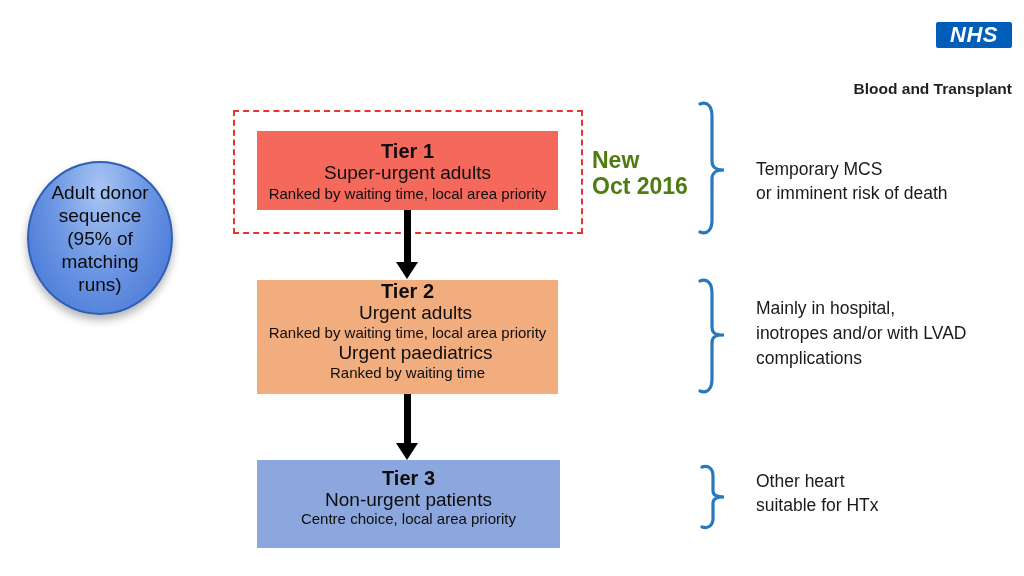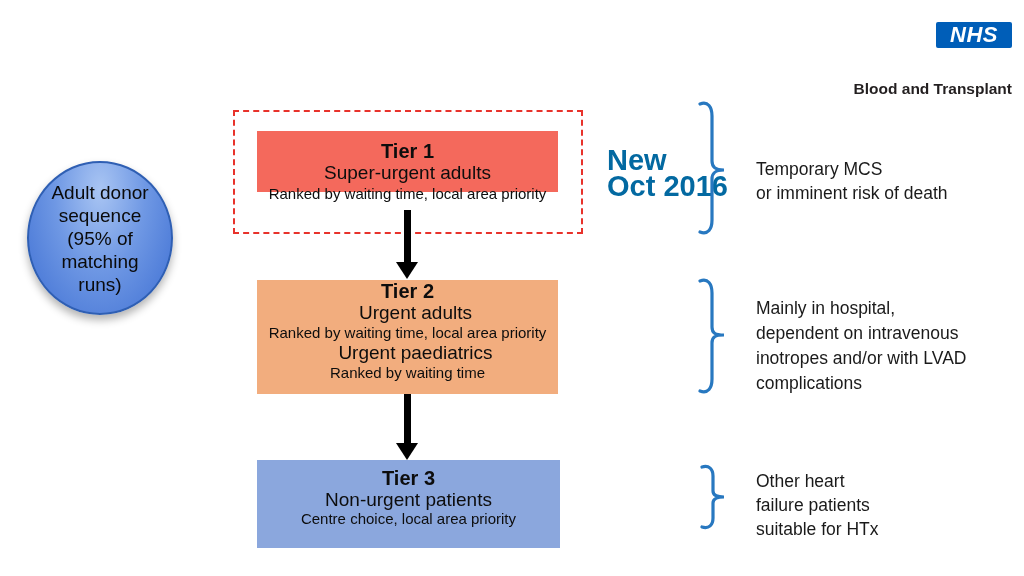--- a/index.html
+++ b/index.html
@@ -23,35 +23,35 @@
     font-size:19px;line-height:23px;color:#0a0a0a;}
 
   
   .dashed-rect{position:absolute;left:233px;top:110px;width:350px;height:124px;border:2.5px dashed #e8322b;box-sizing:border-box;}
 
   
   .tier{position:absolute;left:257px;width:301px;text-align:center;color:#0d0d0d;box-sizing:border-box;}
   .tier-title{font-weight:bold;font-size:20px;}
   .tier-sub{font-size:19px;}
   .tier-detail{font-size:15px;}
-  .tier1{top:131px;height:61px;background:#f4695c;padding-top:9px;}
+  .tier1{top:131px;height:79px;background:#f4695c;padding-top:9px;}
   .tier1 .tier-title{line-height:22px;}
   .tier1 .tier-sub{line-height:22px;}
   .tier1 .tier-detail{line-height:19px;}
   .tier2{top:280px;height:114px;background:#f2ad7e;padding-top:0;}
   .tier2 .tier-title{line-height:22px;}
   .tier2 .tier-sub{line-height:21px;margin-left:16px;}
   .tier2 .tier-detail{line-height:19px;}
   .tier3{top:460px;height:88px;background:#8ba7dd;padding-top:8px;width:303px;}
   .tier3 .tier-title{line-height:21px;}
   .tier3 .tier-sub{line-height:21px;}
   .tier3 .tier-detail{line-height:18px;}
 
   
-  .new-badge{position:absolute;left:592px;top:147px;font-size:29px;font-weight:bold;color:#0369a1;line-height:26px;margin-left:15px;}
+  .new-badge{position:absolute;left:592px;top:147px;font-size:23px;font-weight:bold;color:#4d7c0f;line-height:26px;}
 
   
   .arrow-stem{position:absolute;width:7px;background:#000000;}
   .arrow-head{position:absolute;width:0;height:0;border-left:11px solid transparent;border-right:11px solid transparent;border-top:17px solid #000000;}
   .stem1{left:404px;top:210px;height:53px;}
   .head1{left:396px;top:262px;}
   .stem2{left:404px;top:394px;height:50px;}
   .head2{left:396px;top:443px;}
 
   
@@ -127,29 +127,27 @@
     <div>or imminent risk of death</div>
   </div>
 
   <div class="brace" style="left:698px;top:277px;">
     <svg width="30" height="118" viewBox="0 0 30 118">
       <path d="M 2 4 C 10 1, 14 7, 14 16 L 14 50 C 14 56, 17 58, 26 58 C 17 58, 14 60, 14 66 L 14 102 C 14 111, 10 117, 2 114"></path>
     </svg>
   </div>
   <div class="annotation ann2">
     <div>Mainly in hospital,</div>
-    <div>dependent on intravenous</div>
     <div>inotropes and/or with LVAD</div>
     <div>complications</div>
   </div>
 
   <div class="brace" style="left:700px;top:464px;">
     <svg width="28" height="66" viewBox="0 0 28 66">
       <path d="M 2 3 C 9 1, 13 5, 13 12 L 13 27 C 13 31, 16 33, 24 33 C 16 33, 13 35, 13 39 L 13 54 C 13 61, 9 65, 2 63"></path>
     </svg>
   </div>
   <div class="annotation ann3">
     <div>Other heart</div>
-    <div>failure patients</div>
     <div>suitable for HTx</div>
   </div>
 
 </div>
 
 </body></html>

